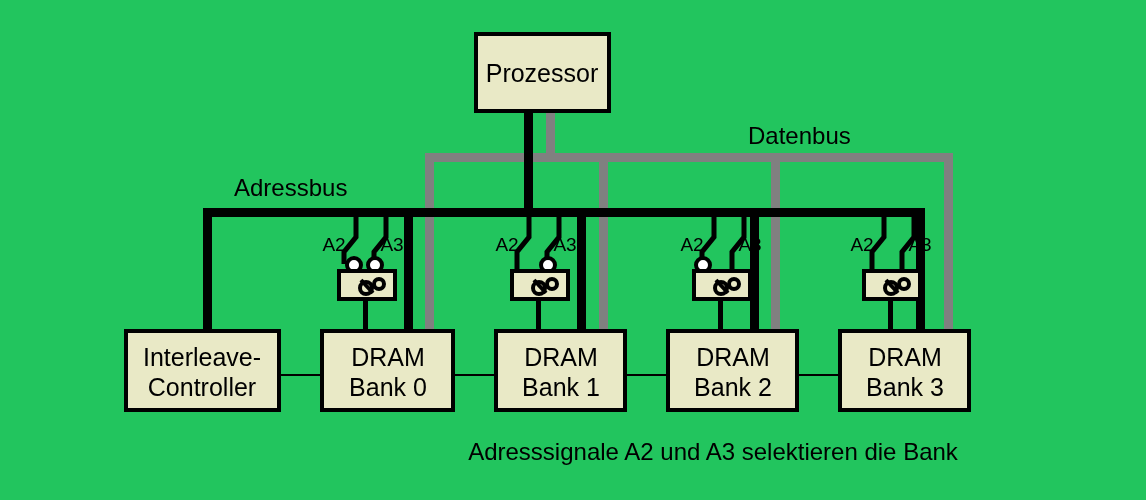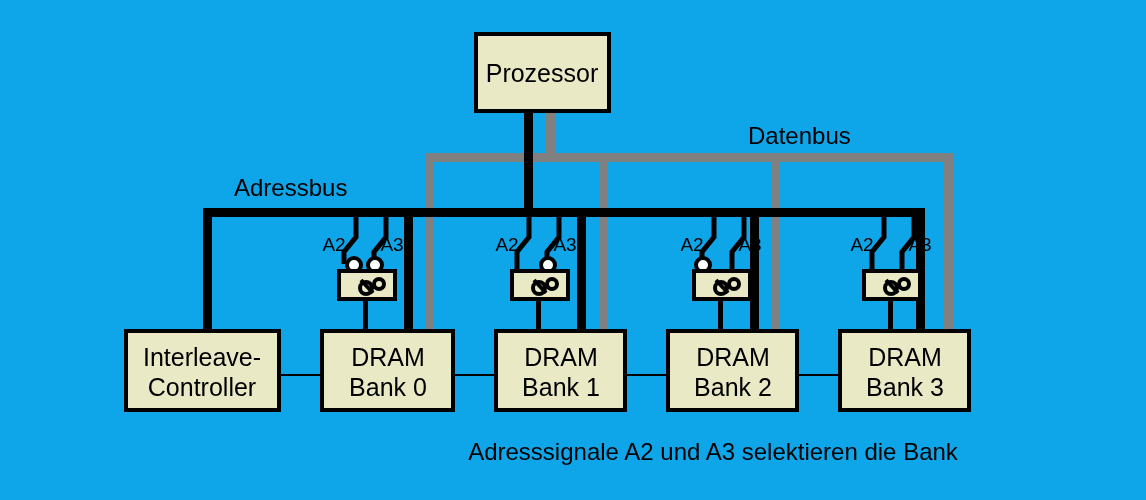--- a/index.html
+++ b/index.html
@@ -7,21 +7,21 @@
     padding: 0;
     background: #ffffff;
   }
   body {
     font-family: "Liberation Sans", sans-serif;
   }
   #diagram-root {
     position: relative;
     width: 1146px;
     height: 500px;
-    background: #0ea5e9;
+    background: #22c55e;
     overflow: hidden;
   }
   svg#diagram-svg {
     position: absolute;
     left: 0;
     top: 0;
     width: 1146px;
     height: 500px;
     display: block;
   }

